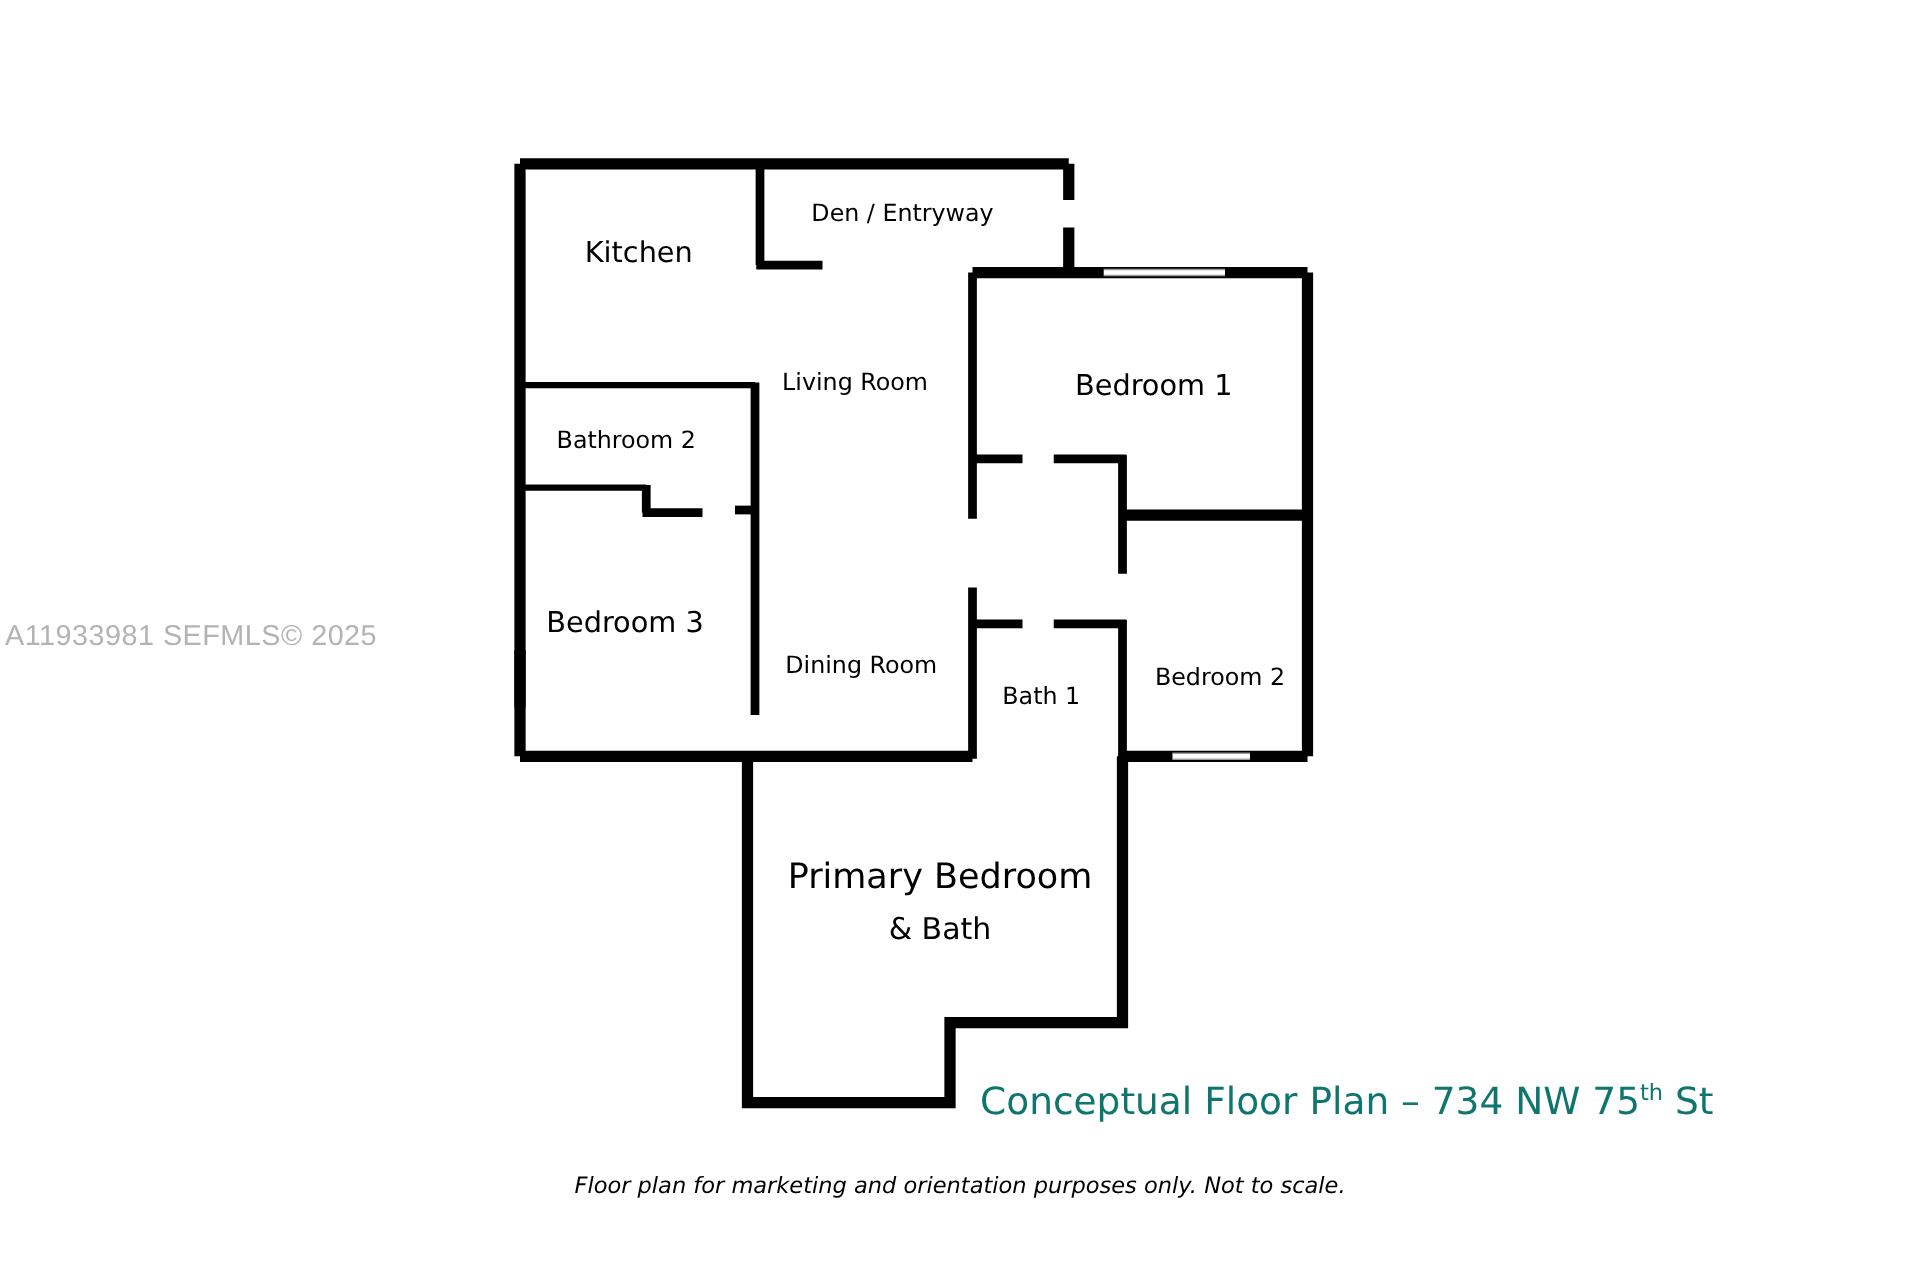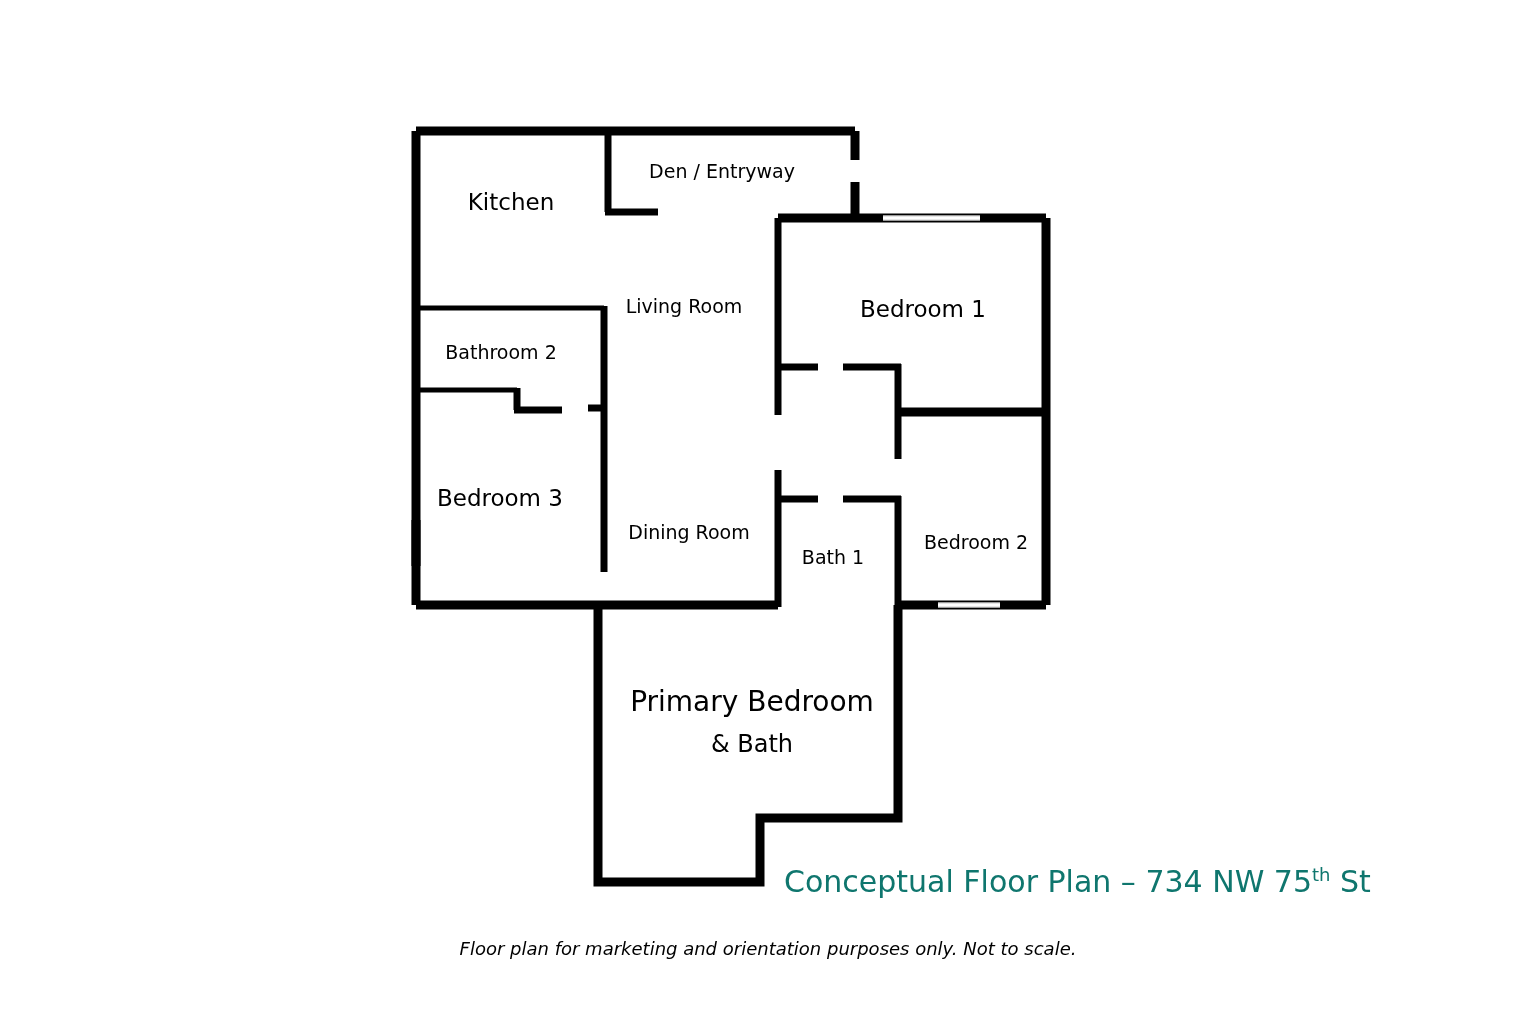--- a/index.html
+++ b/index.html
@@ -185,18 +185,19 @@
       <text class="room-label label-lg" x="923" y="310">Bedroom 1</text>
       <text class="room-label label-md" x="976" y="543">Bedroom 2</text>
       <text class="room-label label-md" x="833" y="558">Bath 1</text>
 
       <text class="room-label label-primary" x="752" y="703">Primary Bedroom</text>
       <text class="room-label label-primary-sub" x="752" y="745">&amp; Bath</text>
     </g>
 
   </svg>
 
+  <div id="watermark">A11933981  SEFMLS© 2025</div>
 
   <div id="plan-title"><span>Conceptual Floor Plan – 734 NW 75</span><span class="sup">th</span><span> St</span></div>
 
   <div id="plan-disclaimer">Floor plan for marketing and orientation purposes only. Not to scale.</div>
 
 </div>
 
 </body></html>

